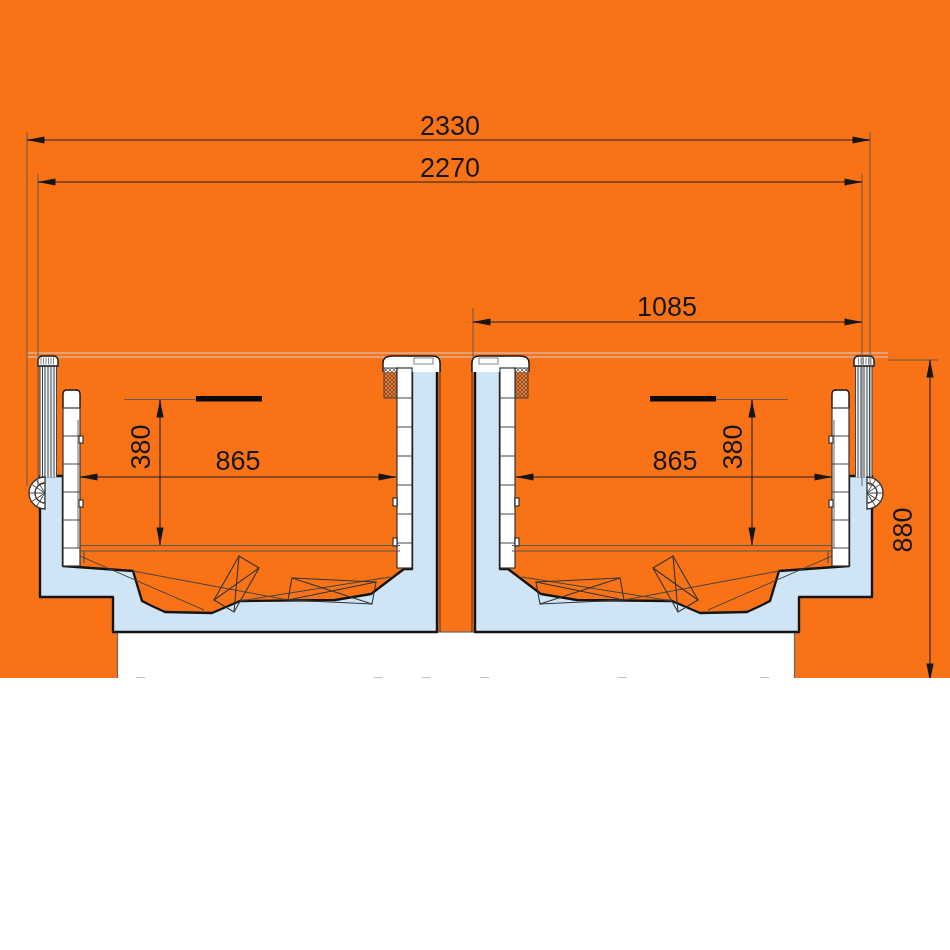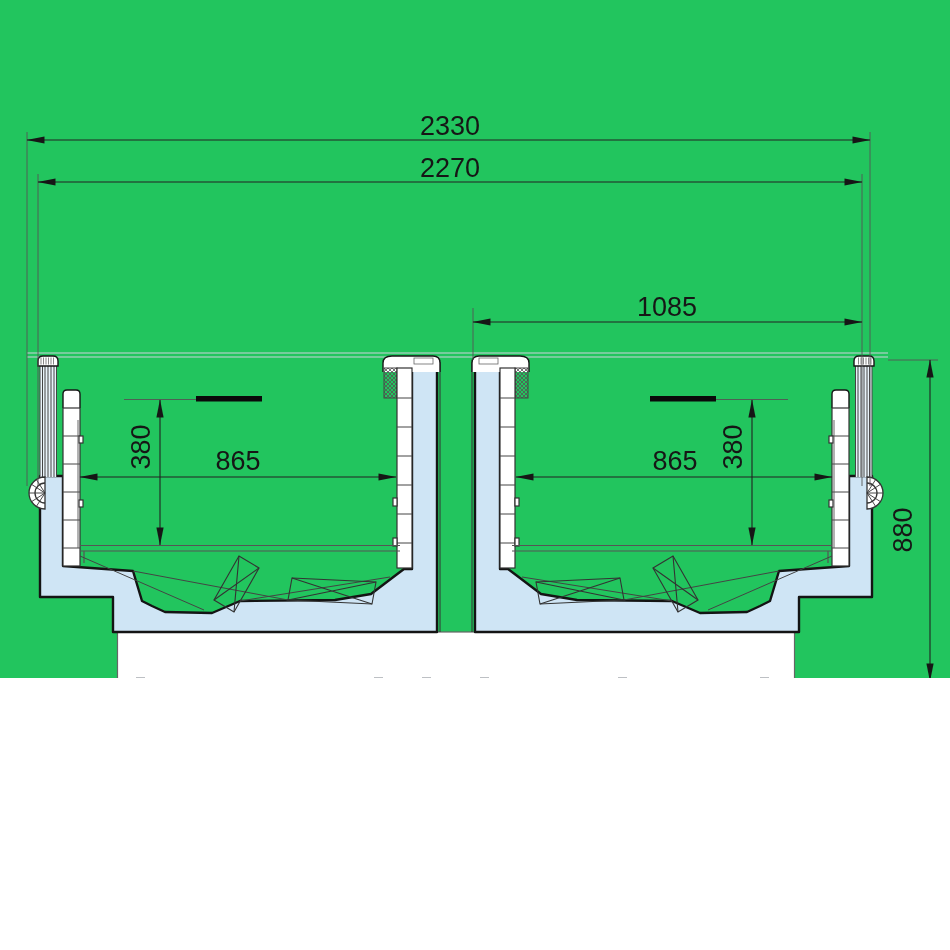--- a/index.html
+++ b/index.html
@@ -1,16 +1,16 @@
 <!DOCTYPE html>
 <html><head>
 <meta charset="utf-8">
 <style>
   html,body{margin:0;padding:0;background:#ffffff;}
-  .page{width:950px;height:678px;position:relative;background:#22c55e;overflow:hidden;}
+  .page{width:950px;height:678px;position:relative;background:#f97316;overflow:hidden;}
   svg{display:block;}
   svg text{
     font-family:"Liberation Sans", sans-serif;
     font-size:27px;
     fill:#161616;
   }
   .dimline{stroke:#222;stroke-width:1.1;fill:none;}
   .extline{stroke:#555;stroke-width:0.9;fill:none;}
   .thin{stroke:#444;stroke-width:1;fill:none;}
   .thin2{stroke:#555;stroke-width:1.2;fill:none;}

